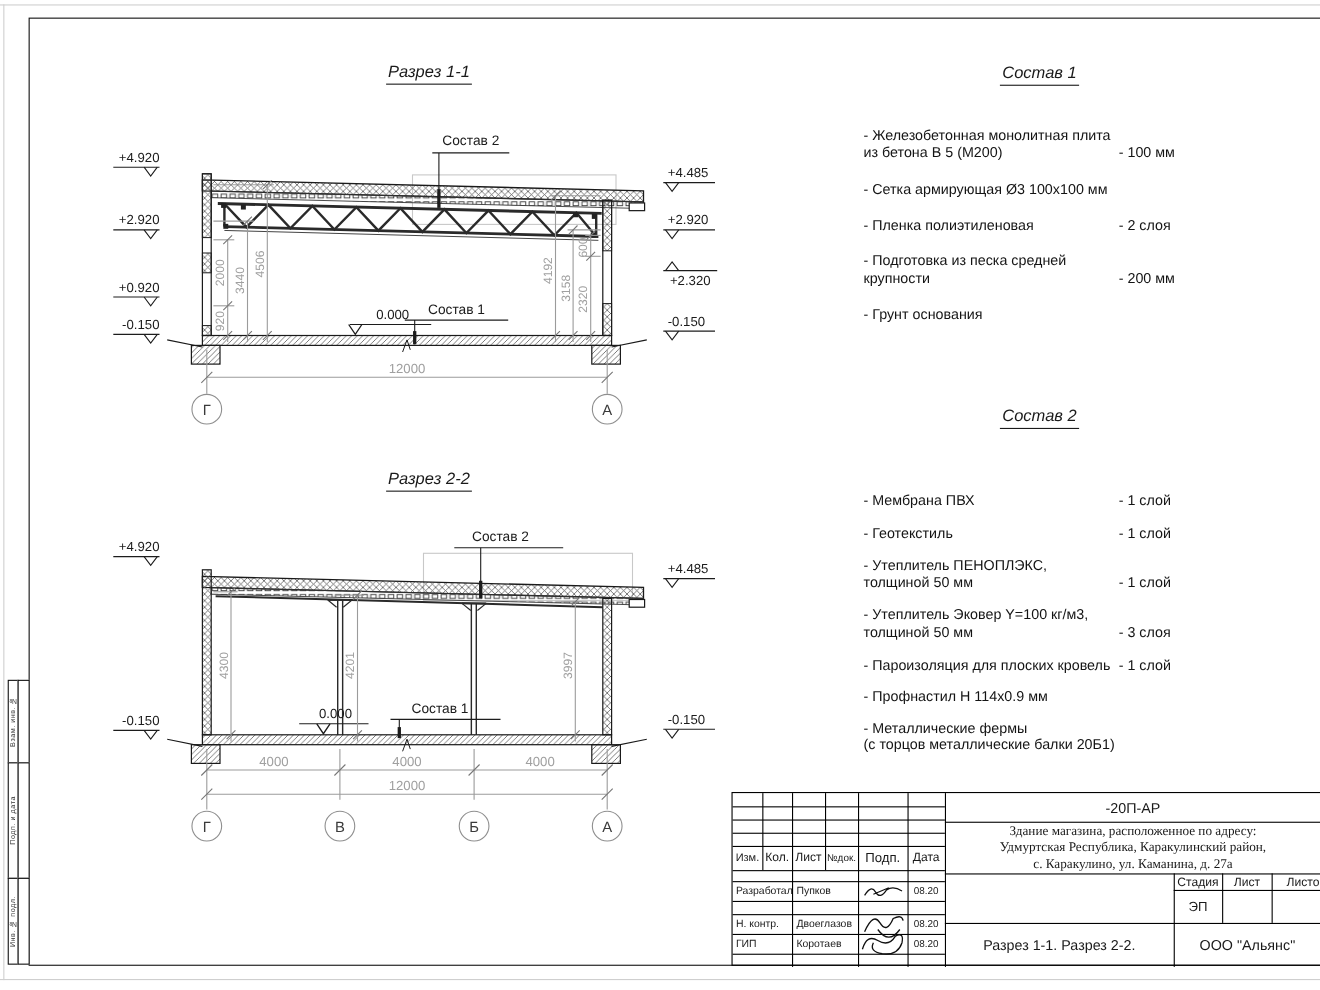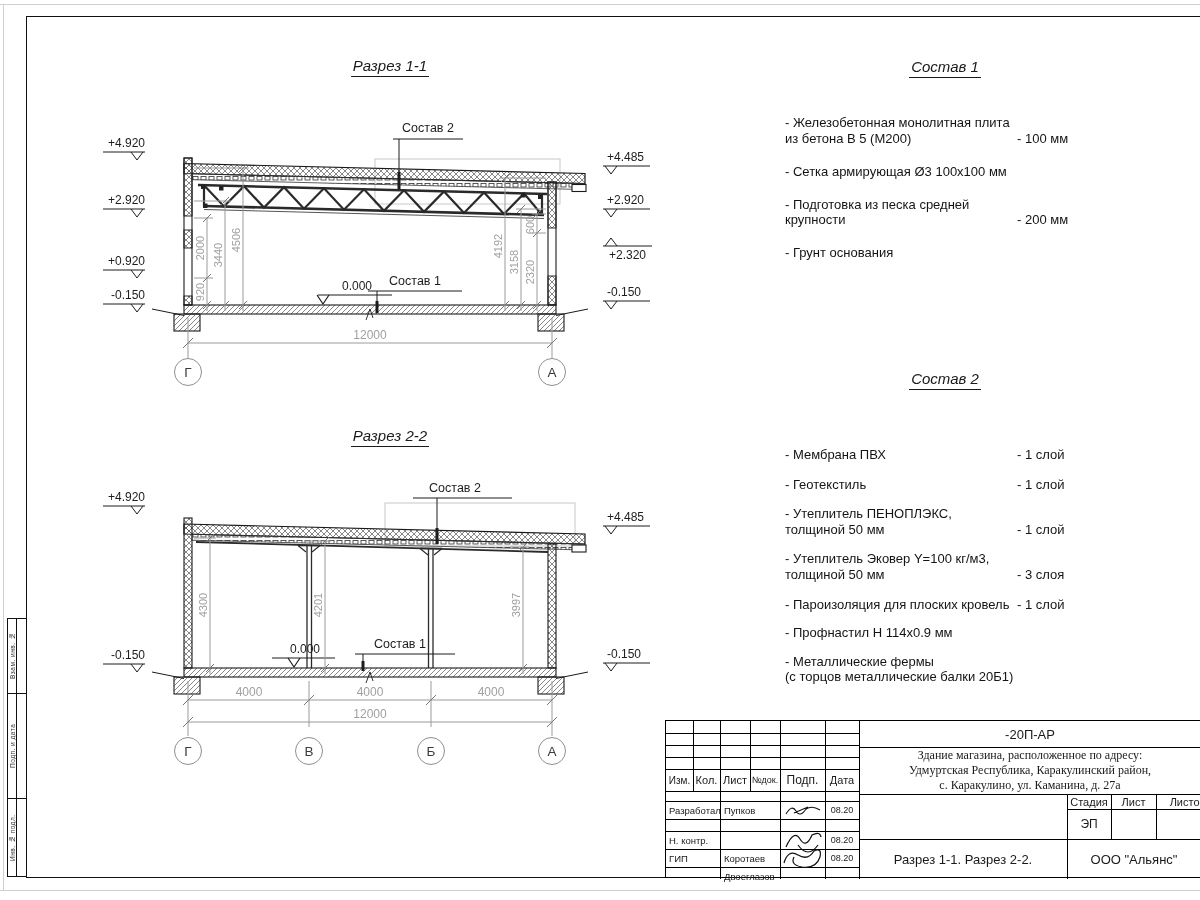--- a/index.html
+++ b/index.html
@@ -300,20 +300,24 @@
     <div class="comp-item" style="margin-bottom:18px;">
       <div class="comp-name">- Железобетонная  монолитная плита
 из бетона В 5 (М200)</div>
       <div class="comp-val">- 100 мм</div>
     </div>
     <div class="comp-item">
       <div class="comp-name">- Сетка армирующая Ø3 100х100 мм</div>
       <div class="comp-val"></div>
     </div>
     <div class="comp-item">
+      <div class="comp-name">- Пленка полиэтиленовая</div>
+      <div class="comp-val">-  2 слоя</div>
+    </div>
+    <div class="comp-item">
       <div class="comp-name">- Подготовка из песка средней
 крупности</div>
       <div class="comp-val">- 200 мм</div>
     </div>
     <div class="comp-item">
       <div class="comp-name">- Грунт основания</div>
       <div class="comp-val"></div>
     </div>
   </div>
 
@@ -376,21 +380,21 @@
     <div class="tb-cell" style="left:27px;top:48px;width:27px;height:22px;font-size:11px;">Кол.</div>
     <div class="tb-cell" style="left:54px;top:48px;width:30px;height:22px;font-size:11px;">Лист</div>
     <div class="tb-cell tb-small" style="left:84px;top:48px;width:30px;height:22px;">№док.</div>
     <div class="tb-cell" style="left:114px;top:48px;width:45px;height:22px;font-size:12px;">Подп.</div>
     <div class="tb-cell" style="left:159px;top:48px;width:34px;height:22px;font-size:11px;">Дата</div>
 
     <div class="tb-cell tb-role" style="left:0;top:80px;width:54px;height:18px;">Разработал</div>
     <div class="tb-cell tb-role" style="left:55px;top:80px;width:59px;height:18px;">Пупков</div>
     <div class="tb-cell tb-small" style="left:159px;top:80px;width:34px;height:18px;">08.20</div>
     <div class="tb-cell tb-role" style="left:0;top:110px;width:54px;height:18px;">Н. контр.</div>
-    <div class="tb-cell tb-role" style="left:55px;top:110px;width:59px;height:18px;margin-top:36px;">Двоеглазов</div>
+    <div class="tb-cell tb-role" style="left:55px;top:110px;width:59px;height:18px;">Двоеглазов</div>
     <div class="tb-cell tb-small" style="left:159px;top:110px;width:34px;height:18px;">08.20</div>
     <div class="tb-cell tb-role" style="left:0;top:128px;width:54px;height:18px;">ГИП</div>
     <div class="tb-cell tb-role" style="left:55px;top:128px;width:59px;height:18px;">Коротаев</div>
     <div class="tb-cell tb-small" style="left:159px;top:128px;width:34px;height:18px;">08.20</div>
 
     <svg style="position:absolute;left:116px;top:81px;" width="42" height="17">
       <path d="M4,12 Q10,2 14,9 T24,7 Q30,3 38,8 M12,11 L26,5" fill="none" stroke="#111" stroke-width="1.1"></path>
     </svg>
     <svg style="position:absolute;left:114px;top:104px;" width="45" height="50">
       <path d="M6,22 Q14,4 20,14 T32,10 Q40,6 41,12 M4,38 Q8,24 18,30 T34,26 Q42,22 40,32 Q36,44 22,42 Q10,40 14,32 M18,20 Q28,34 38,20" fill="none" stroke="#111" stroke-width="1.2"></path>

